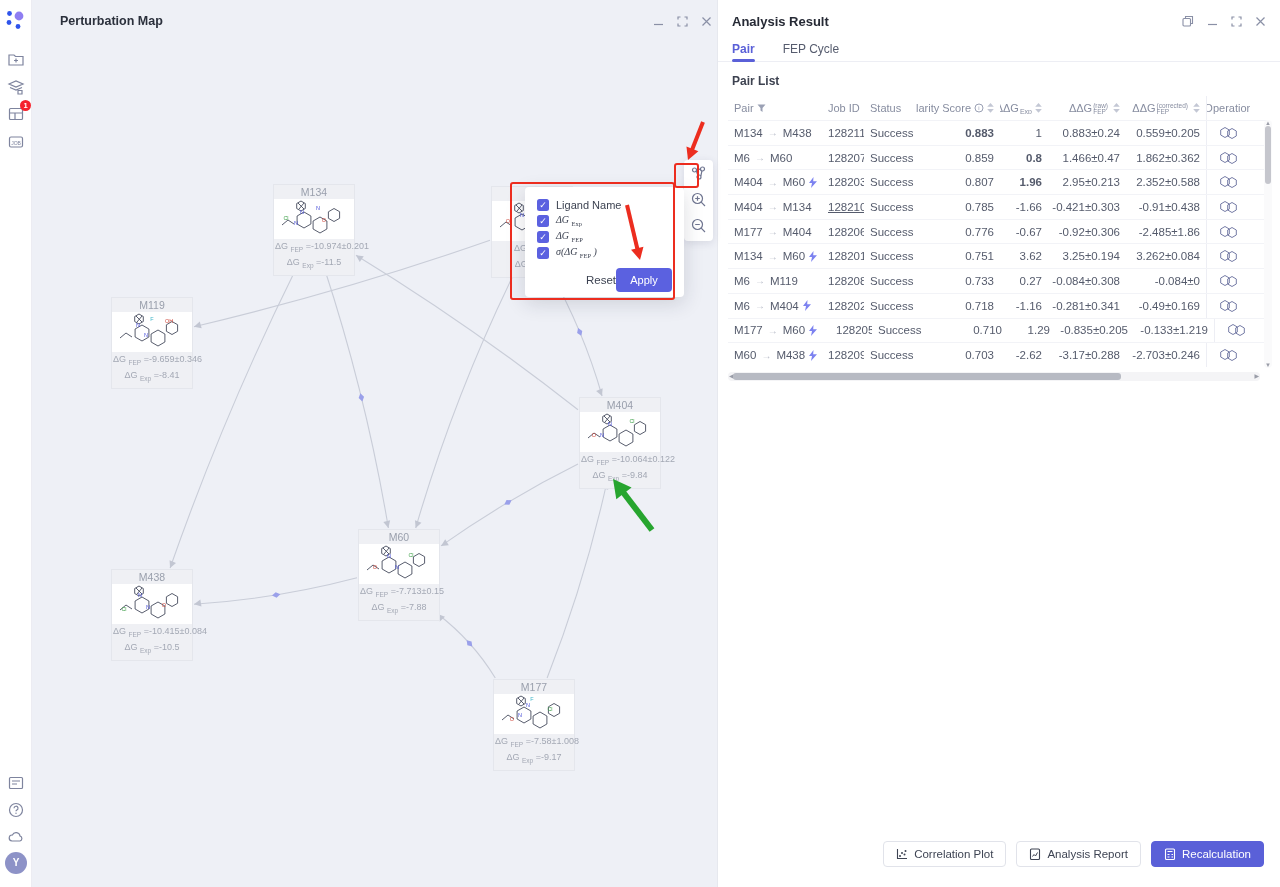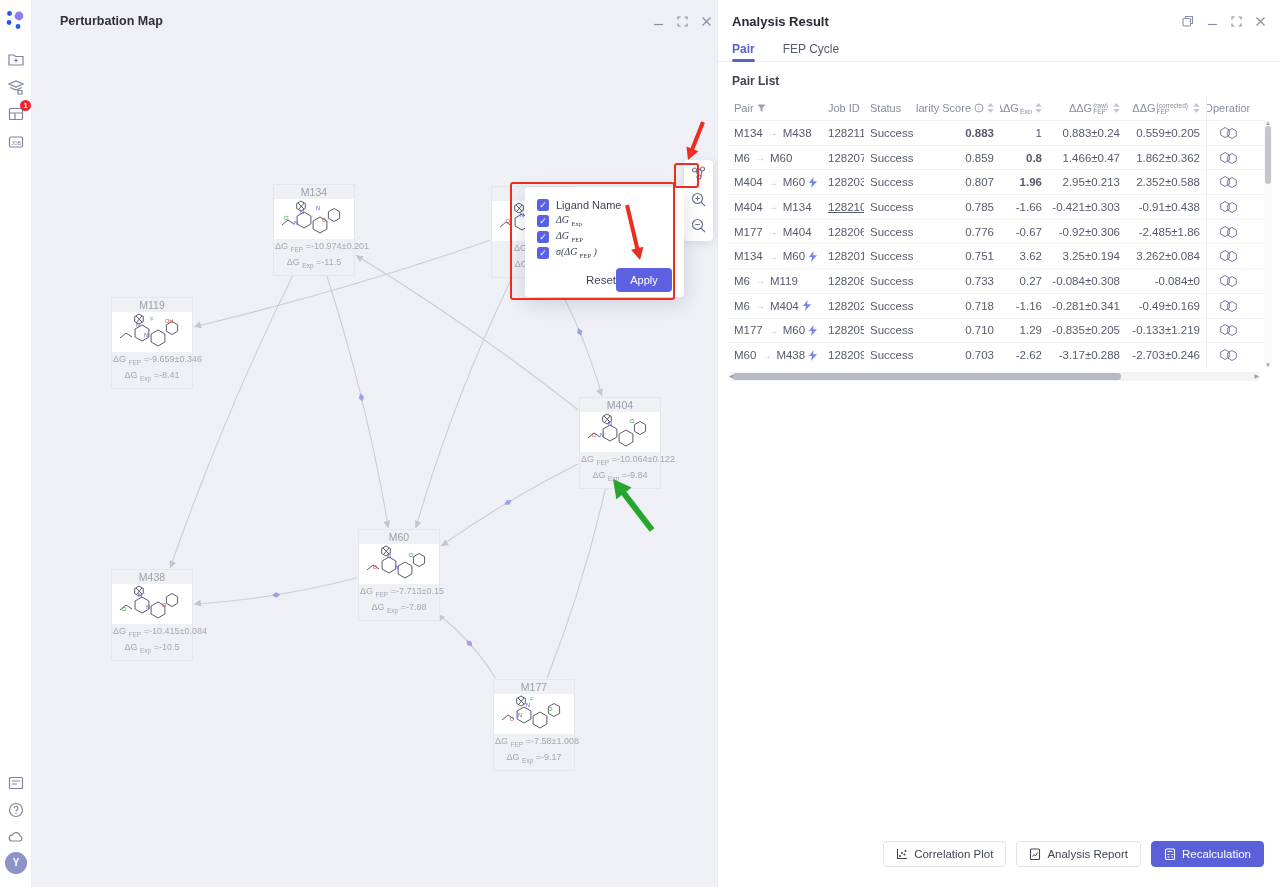--- a/index.html
+++ b/index.html
@@ -632,21 +632,21 @@
           </div>
           <div class="trow">
             <div class="tcell" style="width: 94px;">
               <span>M177</span>
               <span class="pair-arrow">→</span>
               <span>M60</span>
               <svg width="8" height="11" viewBox="0 0 8 11" class="lightning">
                 <polygon points="4.5,0 0,6 3,6 2,11 8,4.2 4.2,4.2" fill="#7c82f0"></polygon>
               </svg>
             </div>
-            <div class="tcell" style="width: 42px;">128205</div>
+            <div class="tcell" style="width: 42px; margin-left: 8px;">128205</div>
             <div class="tcell" style="width: 52px;">Success</div>
             <div class="tcell al-right" style="width: 84px;">0.710</div>
             <div class="tcell al-right" style="width: 48px;">1.29</div>
             <div class="tcell al-right" style="width: 78px;">-0.835±0.205</div>
             <div class="tcell al-right" style="width: 80px;">-0.133±1.219</div>
             <div class="tcell al-center op-col" style="width: 44px;">
               <svg width="17" height="14" viewBox="0 0 17 14" style="cursor:pointer">
                 <polygon points="5,1.5 9.3,4 9.3,9 5,11.5 0.7,9 0.7,4" fill="none" stroke="#767ca6" stroke-width="1"></polygon>
                 <polygon points="12,2.5 16.3,5 16.3,10 12,12.5 7.7,10 7.7,5" fill="none" stroke="#767ca6" stroke-width="1"></polygon>
               </svg>

